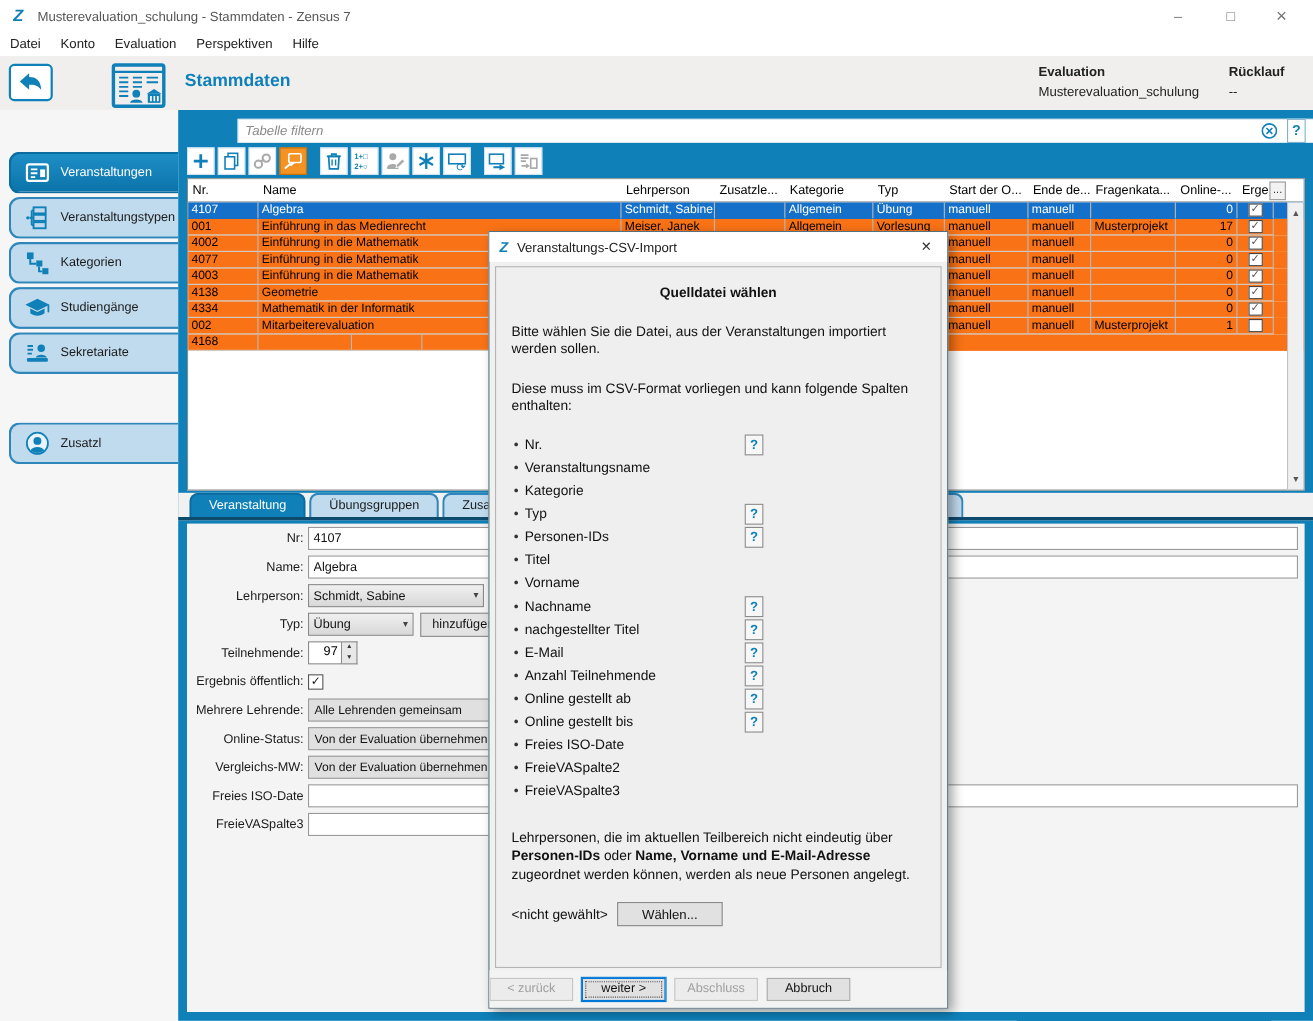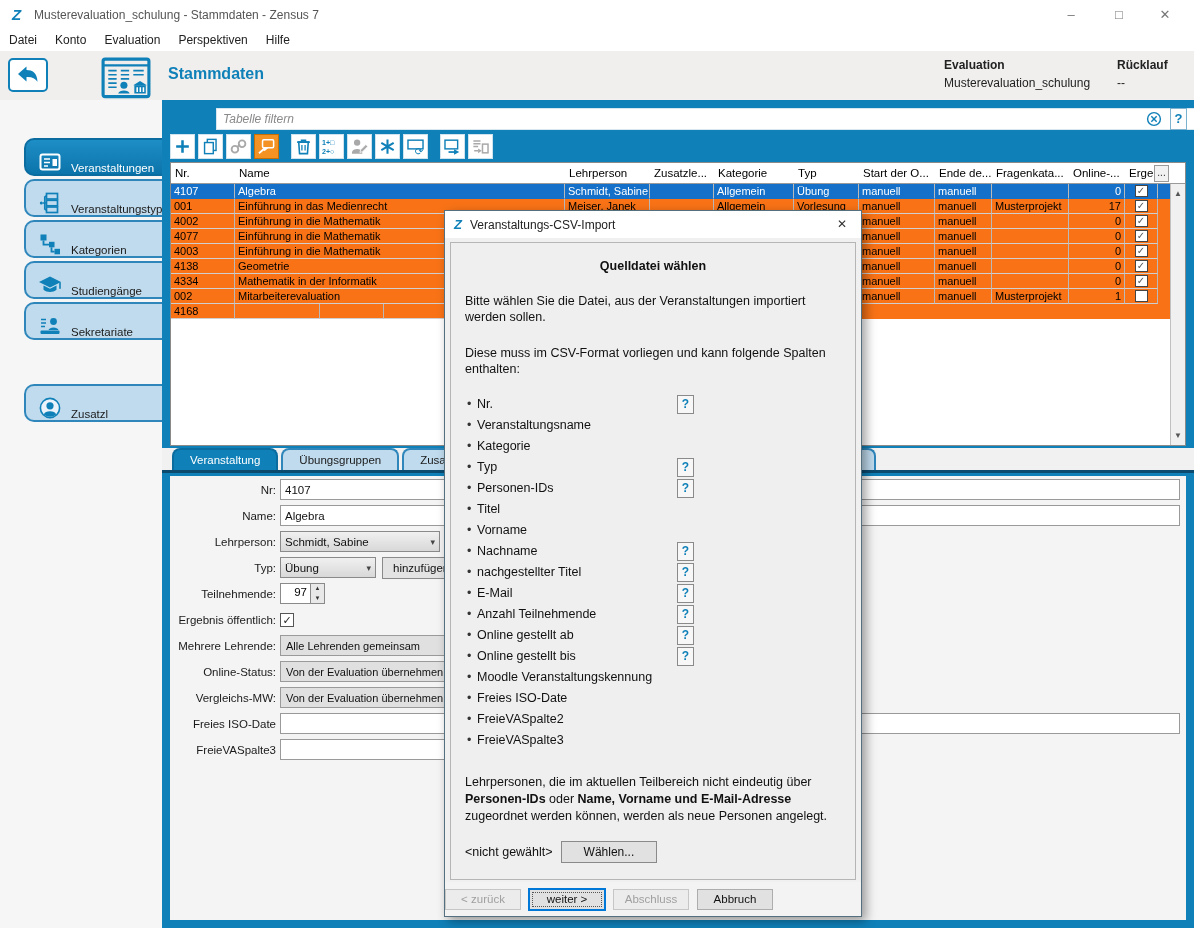--- a/index.html
+++ b/index.html
@@ -27,23 +27,23 @@
     align-items:center; justify-content:center; cursor:pointer; }
   #back-btn svg { width:26px; height:24px; }
   #stamm-icon { position:absolute; left:101px; top:5px; width:50px; height:40px; color:#0f80b8; }
   #page-title { position:absolute; left:168px; top:14px; font-size:16px; font-weight:bold; color:#0f80b8; }
   .hdr-info { position:absolute; top:7px; font-size:12px; color:#222; }
   .hdr-info .lbl { font-weight:bold; margin-bottom:4px; }
   #hdr-eval { left:944px; } #hdr-rueck { left:1117px; }
 
   
   #sidebar { position:absolute; left:0; top:100px; width:162px; height:828px; background:#f6f6f6; }
-  .side-item { position:relative; margin:0 0 3px 24px; width:154px; height:38px;
+  .side-item { position:relative; margin:0 0 3px 8px; width:154px; height:38px;
     background:#c0dbee; border:2px solid #2e86bb; border-right:none;
-    border-radius:10px 0 0 10px; display:flex; align-items:flex-end; gap:9px;
+    border-radius:10px 0 0 10px; display:flex; align-items:center; gap:9px;
     padding-left:12px; cursor:pointer; color:#0f80b8; }
   .side-item.gap2 { margin-top:44px; }
   .side-item .s-ico { width:24px; height:24px; flex:none; }
   .side-item .s-lab { font-size:11.5px; color:#1a1a1a; }
   .side-item.active { background:linear-gradient(#1e8ec6,#0b74aa); border-color:#0b6ca0; color:#fff; }
   .side-item.active .s-lab { color:#fff; }
   #sidebar { padding-top:38px; }
 
   
   #frame { position:absolute; left:162px; top:100px; width:1032px; height:828px; background:#0f80b8; }
@@ -622,21 +622,20 @@
         <div class="dlg-li"><span>Typ</span><span class="dlg-help">?</span></div>
         <div class="dlg-li"><span>Personen-IDs</span><span class="dlg-help">?</span></div>
         <div class="dlg-li"><span>Titel</span></div>
         <div class="dlg-li"><span>Vorname</span></div>
         <div class="dlg-li"><span>Nachname</span><span class="dlg-help">?</span></div>
         <div class="dlg-li"><span>nachgestellter Titel</span><span class="dlg-help">?</span></div>
         <div class="dlg-li"><span>E-Mail</span><span class="dlg-help">?</span></div>
         <div class="dlg-li"><span>Anzahl Teilnehmende</span><span class="dlg-help">?</span></div>
         <div class="dlg-li"><span>Online gestellt ab</span><span class="dlg-help">?</span></div>
         <div class="dlg-li"><span>Online gestellt bis</span><span class="dlg-help">?</span></div>
-        <div class="dlg-li"><span>Moodle Veranstaltungskennung</span></div>
         <div class="dlg-li"><span>Freies ISO-Date</span></div>
         <div class="dlg-li"><span>FreieVASpalte2</span></div>
         <div class="dlg-li"><span>FreieVASpalte3</span></div>
       </div>
     <div id="dlg-note">
       <span>Lehrpersonen, die im aktuellen Teilbereich nicht eindeutig über </span><b>Personen-IDs</b><span> oder </span><b>Name, Vorname und E-Mail-Adresse</b><span> zugeordnet werden können, werden als neue Personen angelegt.</span>
     </div>
     <div id="dlg-filerow">
       <span id="dlg-fileval">&lt;nicht gewählt&gt;</span>
       <button id="dlg-choose">Wählen...</button>

